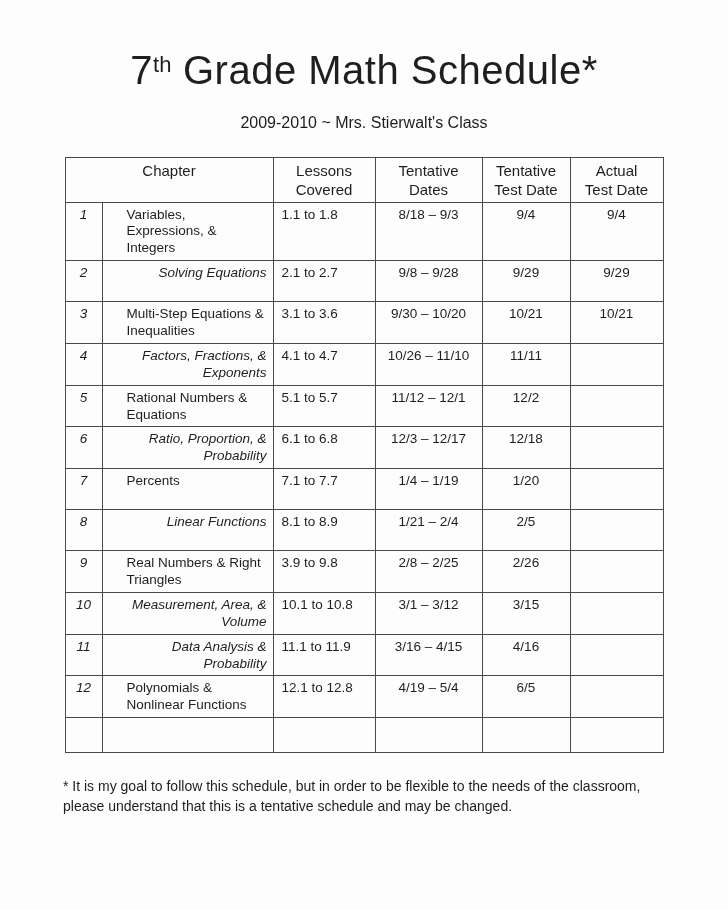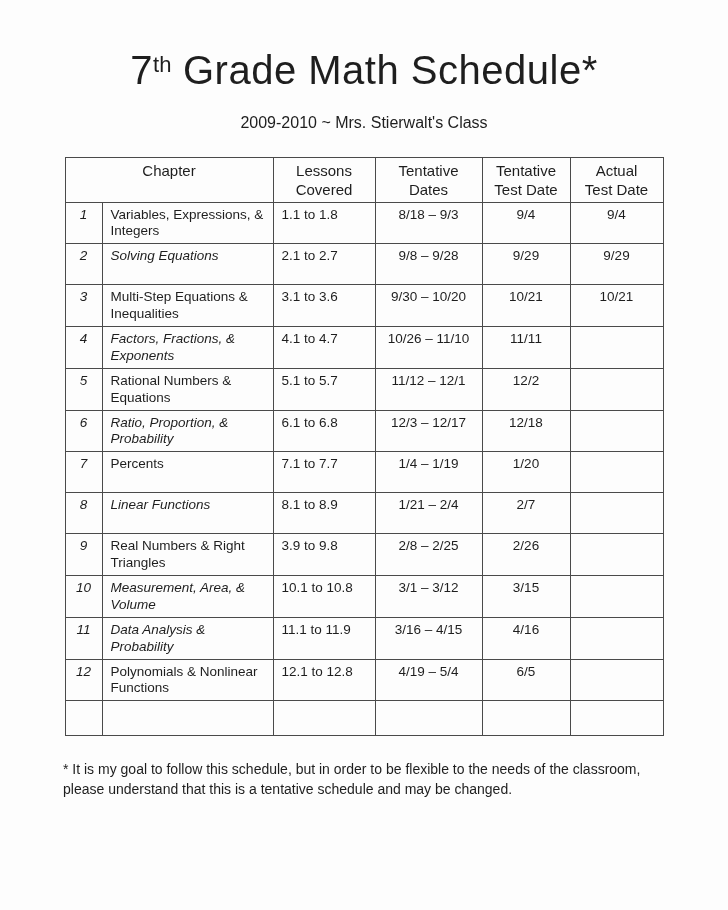--- a/index.html
+++ b/index.html
@@ -53,22 +53,22 @@
     height: 40px;
     padding: 4px 2px 2px 2px;
     text-align: center;
   }
   td {
     font-size: 13.5px;
     height: 41px;
     padding: 4px 5px 3px 5px;
   }
   td.c-num  { text-align: center; font-style: italic; padding-left: 2px; padding-right: 2px; }
-  td.c-name { text-align: left; padding-left: 8px; padding-right: 6px; }
-  td.c-name.italic { font-style: italic; }
+  td.c-name { text-align: left; padding-left: 24px; padding-right: 6px; }
+  td.c-name.italic { font-style: italic; text-align: right; }
   td.c-less { text-align: left; padding-left: 8px; }
   td.c-dates, td.c-test { text-align: center; }
   tr.empty-row td { height: 35px; }
   .footnote {
     margin: 24px 0 0 0;
     padding: 0 63px;
     font-size: 14px;
     line-height: 1.4;
   }
 </style>
@@ -154,21 +154,21 @@
           <td class="c-less">7.1 to 7.7</td>
           <td class="c-dates">1/4 – 1/19</td>
           <td class="c-test">1/20</td>
           <td class="c-test"></td>
         </tr>
         <tr>
           <td class="c-num">8</td>
           <td class="c-name italic">Linear Functions</td>
           <td class="c-less">8.1 to 8.9</td>
           <td class="c-dates">1/21 – 2/4</td>
-          <td class="c-test">2/7</td>
+          <td class="c-test">2/5</td>
           <td class="c-test"></td>
         </tr>
         <tr>
           <td class="c-num">9</td>
           <td class="c-name">Real Numbers &amp; Right Triangles</td>
           <td class="c-less">3.9 to 9.8</td>
           <td class="c-dates">2/8 – 2/25</td>
           <td class="c-test">2/26</td>
           <td class="c-test"></td>
         </tr>

